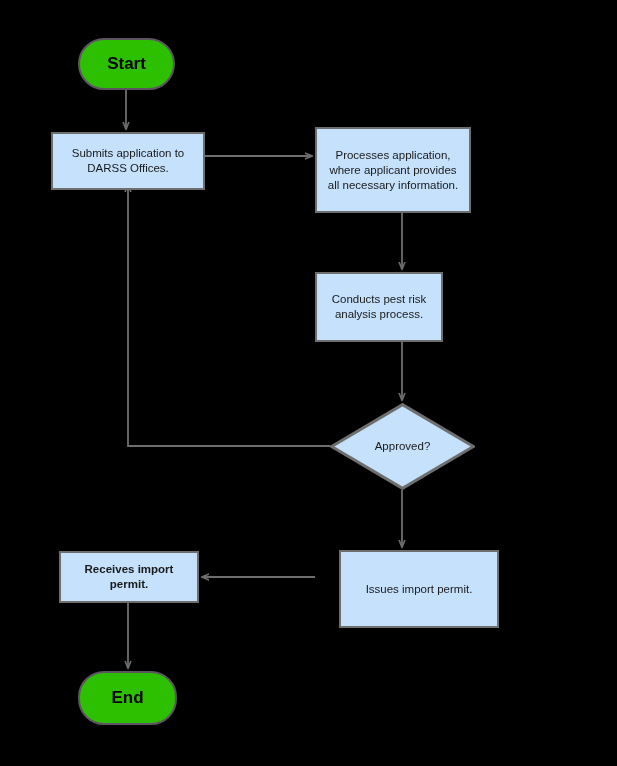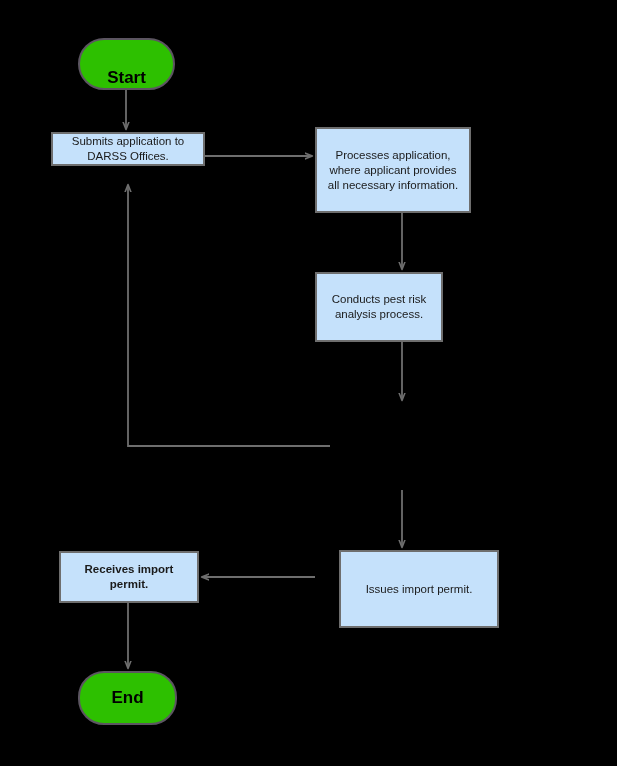--- a/index.html
+++ b/index.html
@@ -92,40 +92,46 @@
 
     <path d="M330,446 L128,446 L128,185" fill="none" stroke="#6e6e6e" stroke-width="1.8" marker-end="url(#arrowhead)"></path>
 
     <path d="M402,490 L402,547" fill="none" stroke="#6e6e6e" stroke-width="1.8" marker-end="url(#arrowhead)"></path>
 
     <path d="M315,577 L202,577" fill="none" stroke="#6e6e6e" stroke-width="1.8" marker-end="url(#arrowhead)"></path>
 
     <path d="M128,603 L128,668" fill="none" stroke="#6e6e6e" stroke-width="1.8" marker-end="url(#arrowhead)"></path>
   </svg>
 
-  <div class="node node-terminator" id="node-start" style="left: 78px; top: 38px; width: 97px; height: 52px; align-items: flex-end;">
+  <div class="node node-terminator" id="node-start" style="left: 78px; top: 38px; width: 97px; height: 52px;">
     <span class="node-label">Start</span>
   </div>
 
-  <div class="node node-process" id="node-submits_application" style="left: 51px; top: 132px; width: 154px; height: 34px;">
+  <div class="node node-process" id="node-submits_application" style="left: 51px; top: 132px; width: 154px; height: 58px;">
     <span class="node-label">Submits application to
 DARSS Offices.</span>
   </div>
 
   <div class="node node-process" id="node-processes_application" style="left: 315px; top: 127px; width: 156px; height: 86px; align-items: center;">
     <span class="node-label">Processes application,
 where applicant provides
 all necessary information.</span>
   </div>
 
   <div class="node node-process" id="node-pest_risk_analysis" style="left: 315px; top: 272px; width: 128px; height: 70px;">
     <span class="node-label">Conducts pest risk
 analysis process.</span>
   </div>
 
+  <div class="node node-decision" id="node-approved_decision" style="left: 330px; top: 403px; width: 145px; height: 87px;">
+    <svg class="decision-shape" viewBox="0 0 145 87" preserveAspectRatio="none" xmlns="http://www.w3.org/2000/svg">
+      <polygon points="72.5,1.6 143.4,43.5 72.5,85.4 1.6,43.5" fill="#c5e1fb" stroke="#6e6e6e" stroke-width="3" stroke-linejoin="miter"></polygon>
+    </svg>
+    <span class="node-label">Approved?</span>
+  </div>
 
   <div class="node node-process" id="node-issues_permit" style="left: 315px; top: 550px; width: 160px; height: 78px; margin-left: 24px;">
     <span class="node-label">Issues import permit.</span>
   </div>
 
   <div class="node node-process" id="node-receives_permit" style="left: 59px; top: 551px; width: 140px; height: 52px; font-weight: bold;">
     <span class="node-label">Receives import permit.</span>
   </div>
 
   <div class="node node-terminator" id="node-end" style="left: 78px; top: 671px; width: 99px; height: 54px;">

